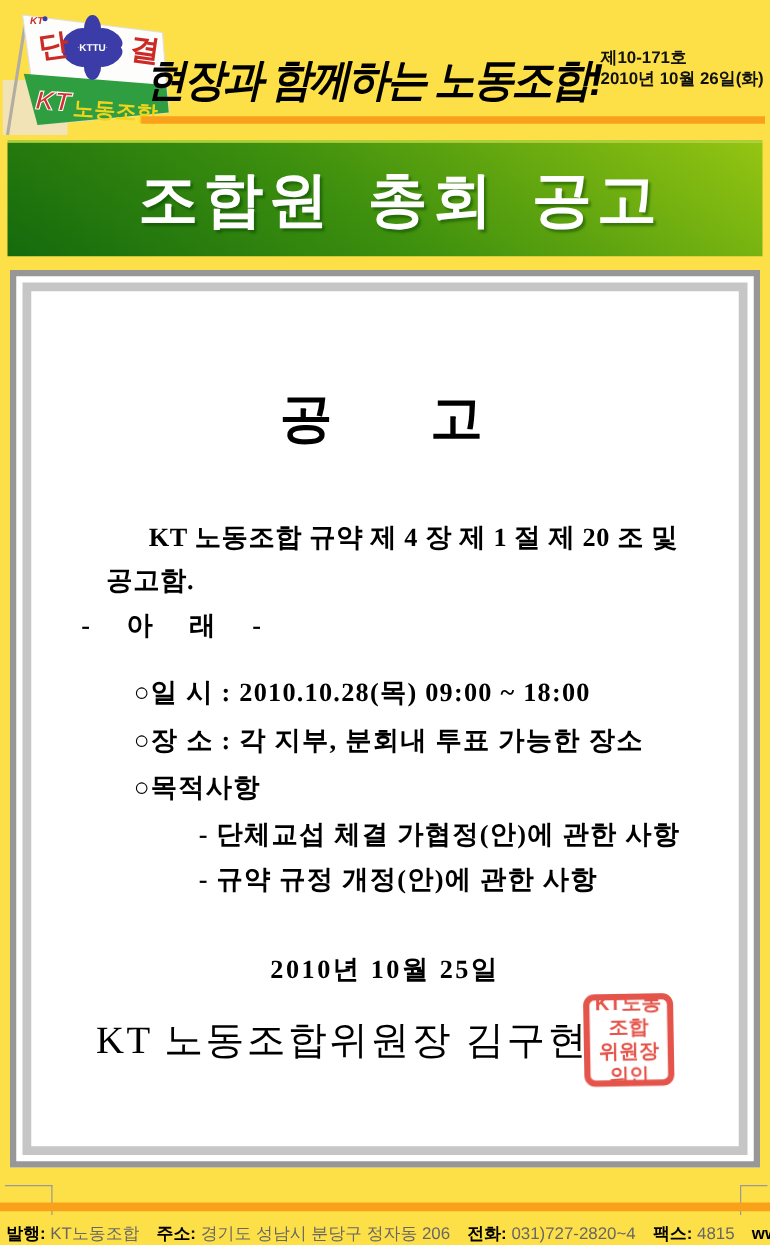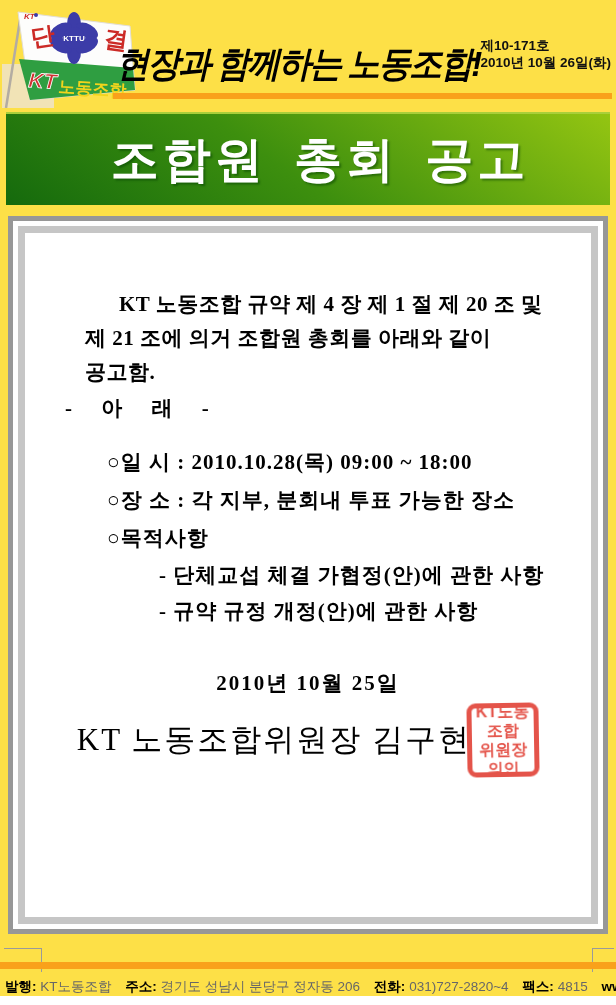--- a/index.html
+++ b/index.html
@@ -123,24 +123,24 @@
     <div class="rule-orange-top"></div>
   </div>
 
   <div class="banner">
     <div class="banner-title">조합원 총회 공고</div>
   </div>
 
   <div class="doc-frame">
     <div class="doc-inner">
 
+      <div class="doc-title">공 고</div>
 
       <div class="doc-paragraph">
         <div class="indent">KT 노동조합 규약 제 4 장 제 1 절 제 20 조 및</div>
-        <div>제 21 조에 의거 조합원 총회를 아래와 같이</div>
         <div>공고함.</div>
       </div>
 
       <div class="doc-below">- 아 래 -</div>
 
       <div class="doc-list">
         <div class="item">○일 시 : 2010.10.28(목) 09:00 ~ 18:00</div>
         <div class="item">○장 소 : 각 지부, 분회내 투표 가능한 장소</div>
         <div class="item">○목적사항</div>
         <div class="sub-item">-  단체교섭 체결 가협정(안)에 관한 사항</div>

